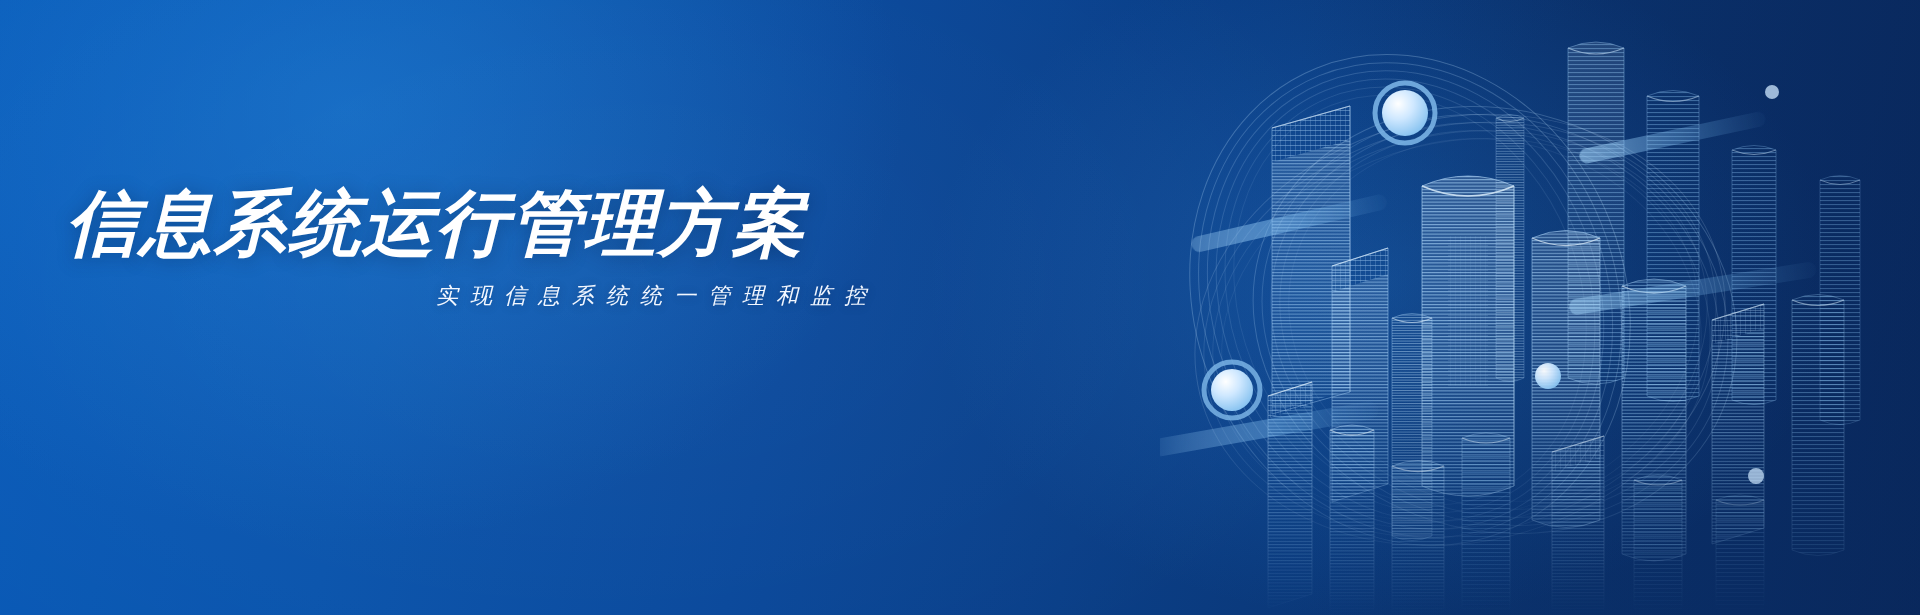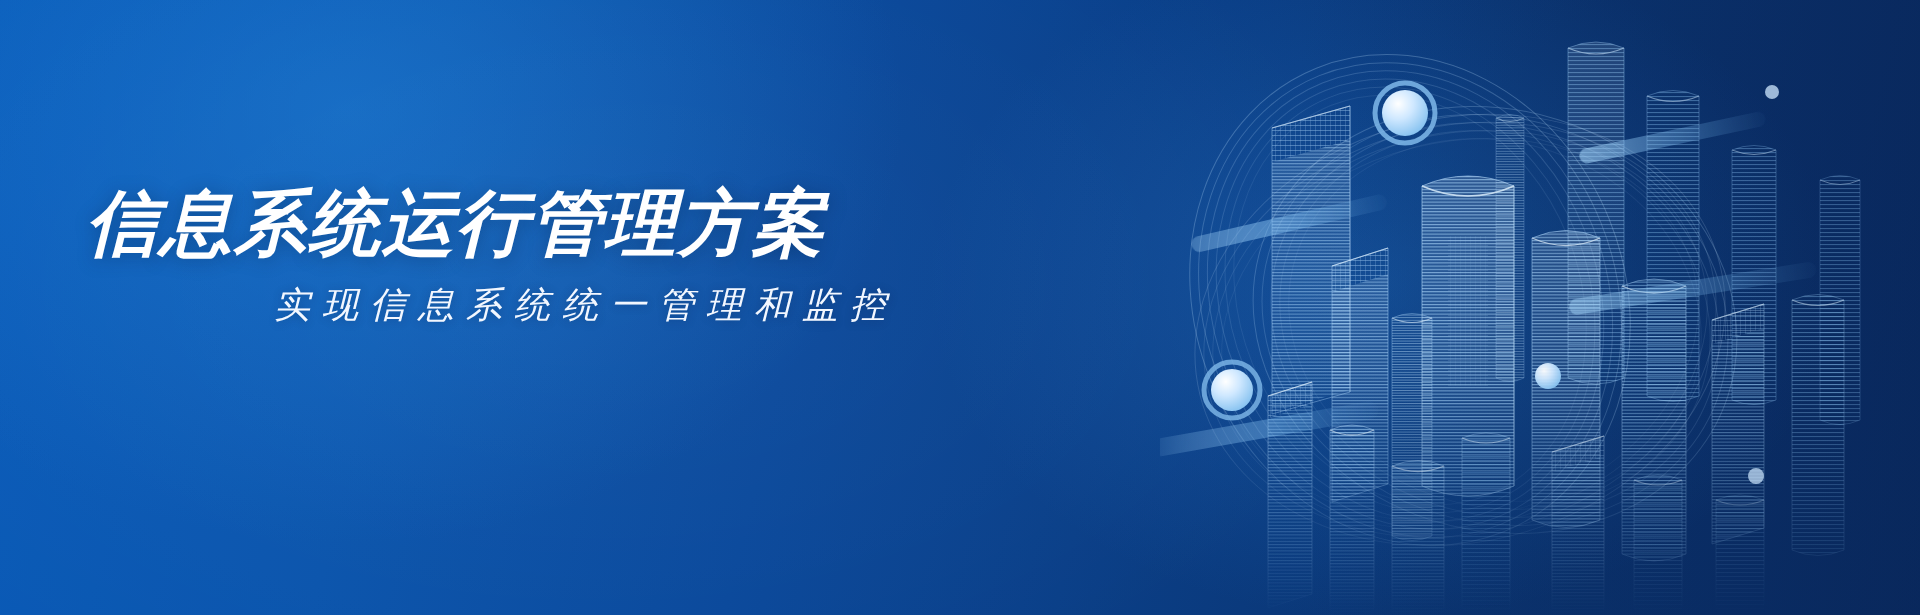--- a/index.html
+++ b/index.html
@@ -23,38 +23,38 @@
     pointer-events:none;
   }
   .right-shade{
     position:absolute;top:0;right:0;width:620px;height:100%;
     background:linear-gradient(90deg, rgba(7,33,82,0) 0%, rgba(7,33,82,0.38) 100%);
     pointer-events:none;
   }
 
   
   .text-block{
-    position:absolute;left:86px;top:186px;
+    position:absolute;left:66px;top:186px;
     width:820px;
   }
   .title{
     margin:0;
     font-size:72px;
     line-height:1.04;
     font-weight:800;
     font-style:italic;
     color:#ffffff;
     letter-spacing:2px;
     white-space:nowrap;
     text-shadow:0 2px 18px rgba(3,25,64,0.35);
     font-family:"Liberation Sans","DejaVu Sans",sans-serif;
   }
   .subtitle{
     margin:20px 0 0 0;
-    font-size:36px;
+    font-size:22px;
     font-weight:300;
     font-style:italic;
     color:#f2f7ff;
     letter-spacing:12px;
     text-align:right;
     padding-right:8px;
     white-space:nowrap;
     text-shadow:0 1px 10px rgba(3,25,64,0.30);
     font-family:"Liberation Sans","DejaVu Sans",sans-serif;
   }

